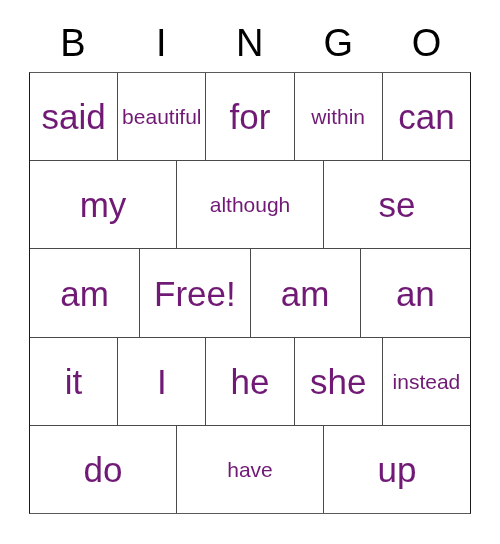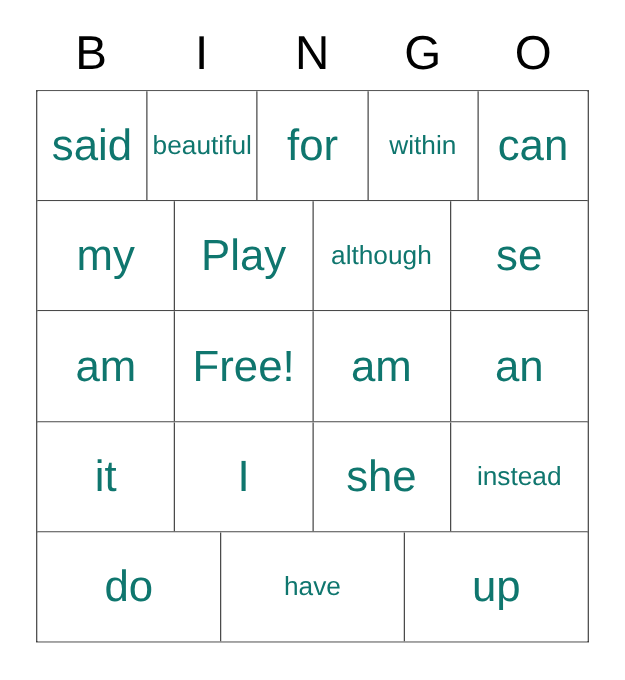--- a/index.html
+++ b/index.html
@@ -63,21 +63,21 @@
     justify-content: center;
     box-sizing: border-box;
     padding: 0 2px;
     overflow: hidden;
     background: #ffffff;
   }
   .cell + .cell {
     border-left: 1.3px solid #4a4a4a;
   }
   .cell-text {
-    color: #0f766e;
+    color: #701a75;
     line-height: 1;
     white-space: nowrap;
     text-align: right;
     font-weight: 400;
   }
   .sz-lg   { font-size: 35px; }
   .sz-md   { font-size: 21px; }
   .sz-sm   { font-size: 21px; }
 </style>
 </head>
@@ -111,23 +111,20 @@
       <div class="cell">
           <span class="cell-text sz-lg">can</span>
         </div>
     </div>
 
     <div class="grid-row">
       <div class="cell">
           <span class="cell-text sz-lg">my</span>
         </div>
       <div class="cell">
-          <span class="cell-text sz-lg">Play</span>
-        </div>
-      <div class="cell">
           <span class="cell-text sz-sm">although</span>
         </div>
       <div class="cell">
           <span class="cell-text sz-lg">se</span>
         </div>
     </div>
 
     <div class="grid-row">
       <div class="cell">
           <span class="cell-text sz-lg">am</span>
@@ -144,20 +141,23 @@
     </div>
 
     <div class="grid-row">
       <div class="cell">
           <span class="cell-text sz-lg">it</span>
         </div>
       <div class="cell">
           <span class="cell-text sz-lg">I</span>
         </div>
       <div class="cell">
+          <span class="cell-text sz-lg">he</span>
+        </div>
+      <div class="cell">
           <span class="cell-text sz-lg">she</span>
         </div>
       <div class="cell">
           <span class="cell-text sz-sm">instead</span>
         </div>
     </div>
 
     <div class="grid-row">
       <div class="cell">
           <span class="cell-text sz-lg">do</span>

